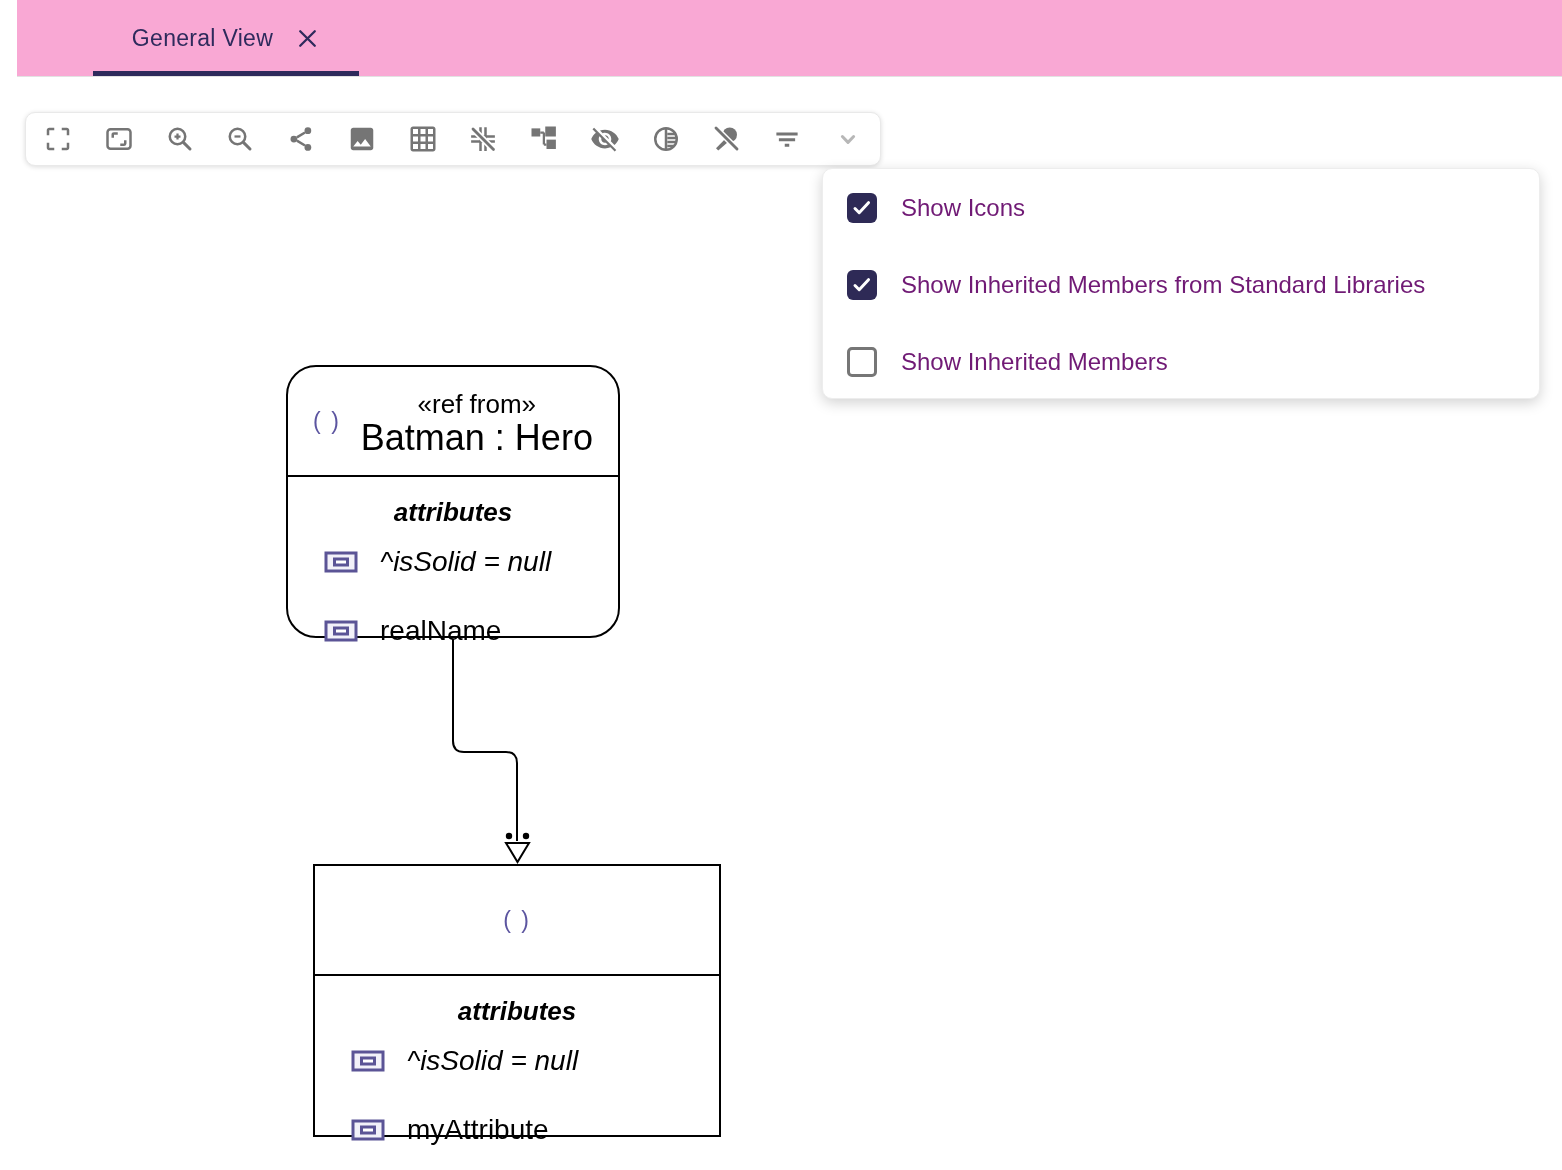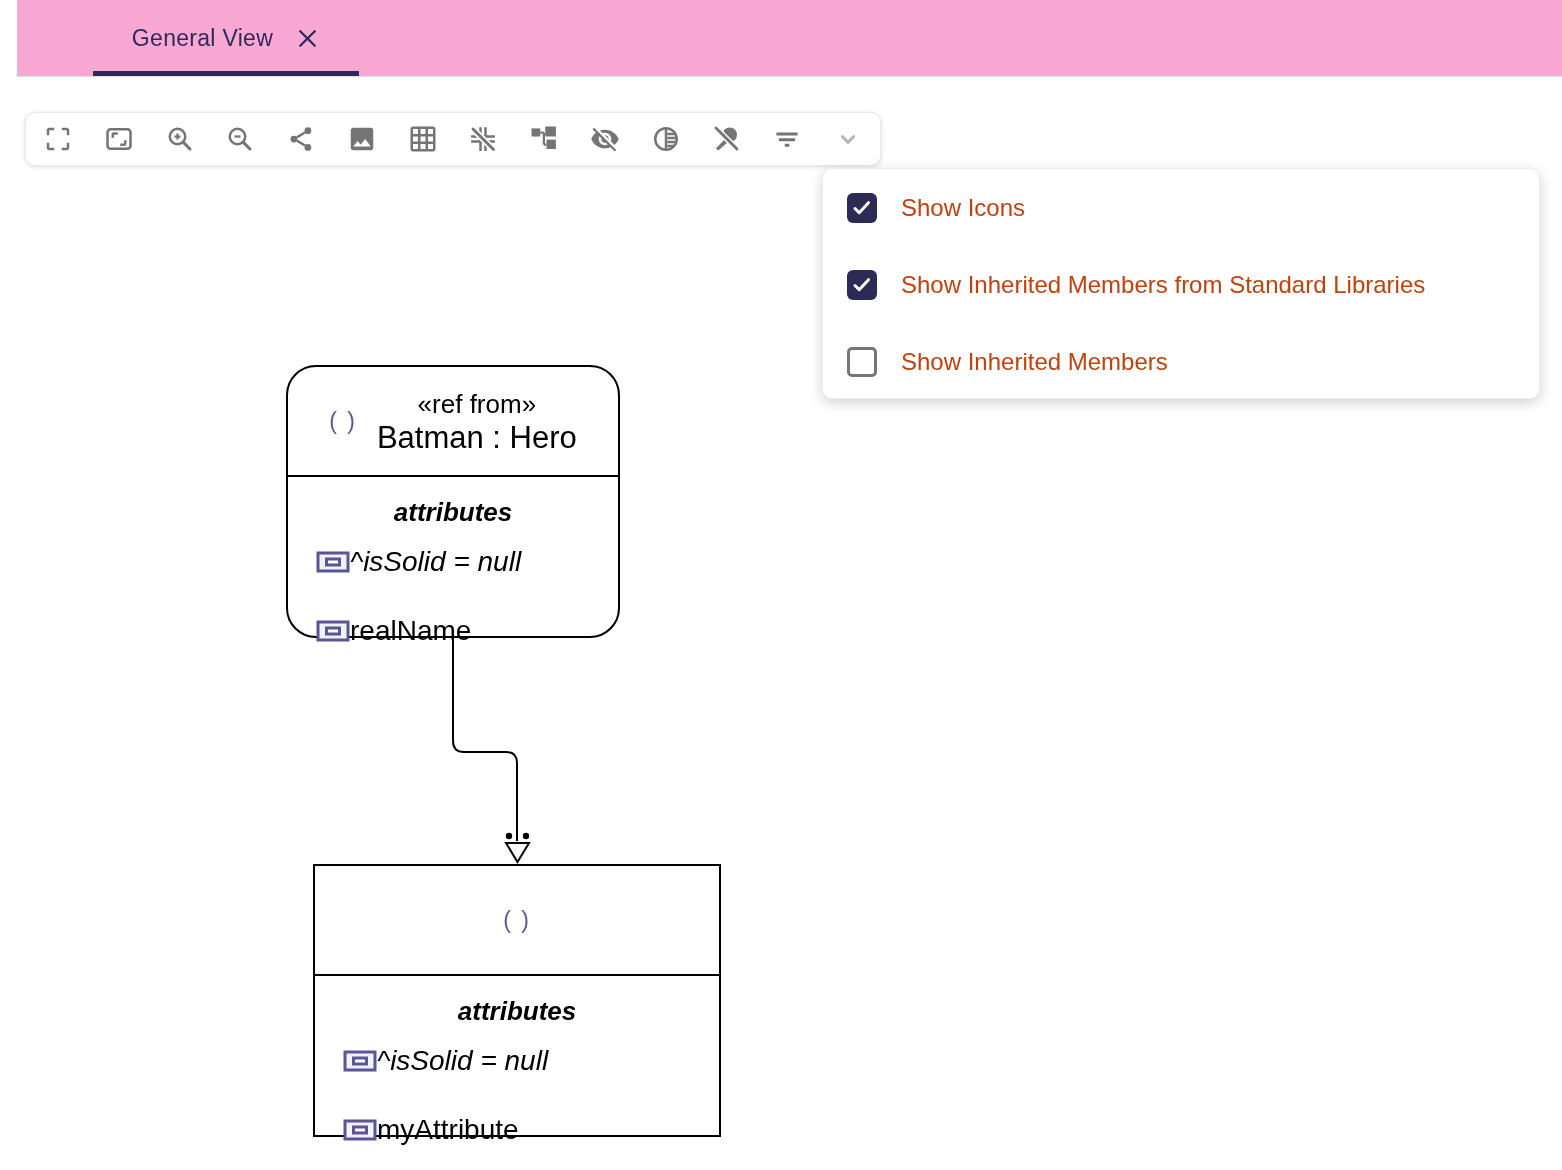--- a/index.html
+++ b/index.html
@@ -40,39 +40,39 @@
     box-shadow:0 4px 14px rgba(0,0,0,.18);
   }
   .filter-row{height:77px;display:flex;align-items:center;gap:24px;padding:0 24px;cursor:pointer;}
   .checkbox{
     width:30px;height:30px;box-sizing:border-box;border-radius:5px;flex:0 0 30px;
     border:3px solid #767676;background:#ffffff;display:flex;align-items:center;justify-content:center;
   }
   .checkbox svg{display:none;}
   .checkbox.checked{border:none;background:#2e2a56;border-radius:6px;}
   .checkbox.checked svg{display:block;}
-  .filter-label{color:#c2410c;font-size:24px;}
+  .filter-label{color:#701a75;font-size:24px;}
   
   .node{
     position:absolute;background:#ffffff;border:2px solid #000;box-sizing:border-box;color:#000;
   }
   .node-rounded{border-radius:30px;}
   .node-header{
     height:108px;border-bottom:2px solid #000;
     display:flex;align-items:center;justify-content:center;gap:20px;
   }
   .paren-icon{color:#5c55a0;font-size:23px;letter-spacing:2px;white-space:nowrap;}
   .header-text{text-align:center;}
   .stereotype{font-size:26px;line-height:33px;}
-  .type-name{font-size:31px;line-height:34px;}
+  .type-name{font-size:36px;line-height:34px;}
   .compartment-label{
     position:absolute;left:0;width:100%;text-align:center;
     font-style:italic;font-size:26px;top:130px;font-weight:bold;
   }
-  .attr-row{position:absolute;left:28px;height:30px;display:flex;align-items:center;}
+  .attr-row{position:absolute;left:36px;height:30px;display:flex;align-items:center;gap:22px;}
   .attr-row svg{display:block;flex:0 0 34px;}
   .attr-text{font-size:28px;white-space:nowrap;}
   .attr-text.italic{font-style:italic;}
   .row-1{top:180px;}
   .row-2{top:217px;margin-top:32px;}
   
   .edge-layer{position:absolute;left:0;top:0;width:1562px;height:1170px;pointer-events:none;}
 </style>
 </head>
 <body>

